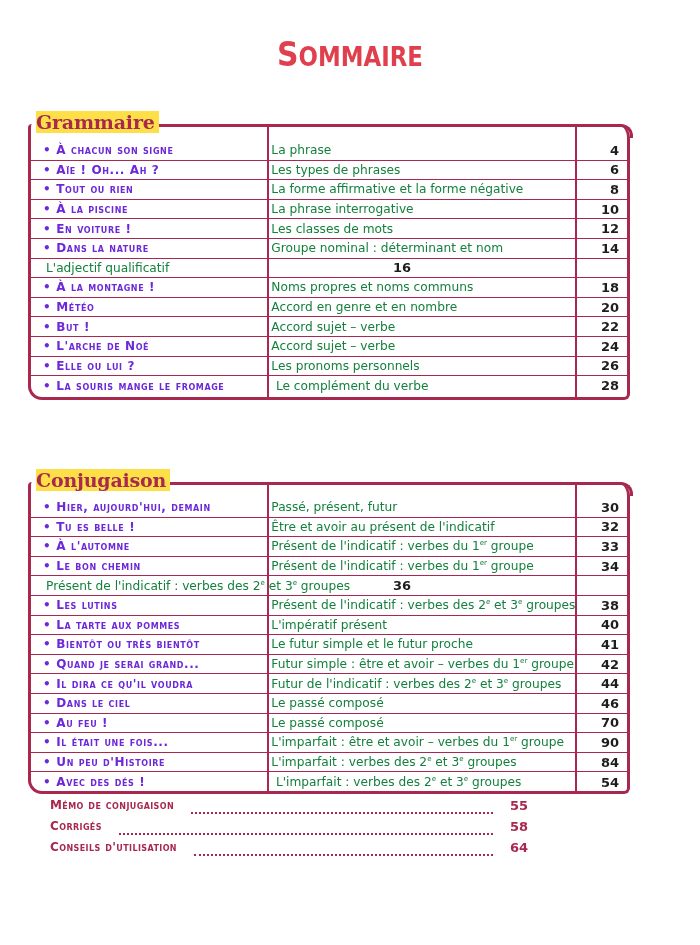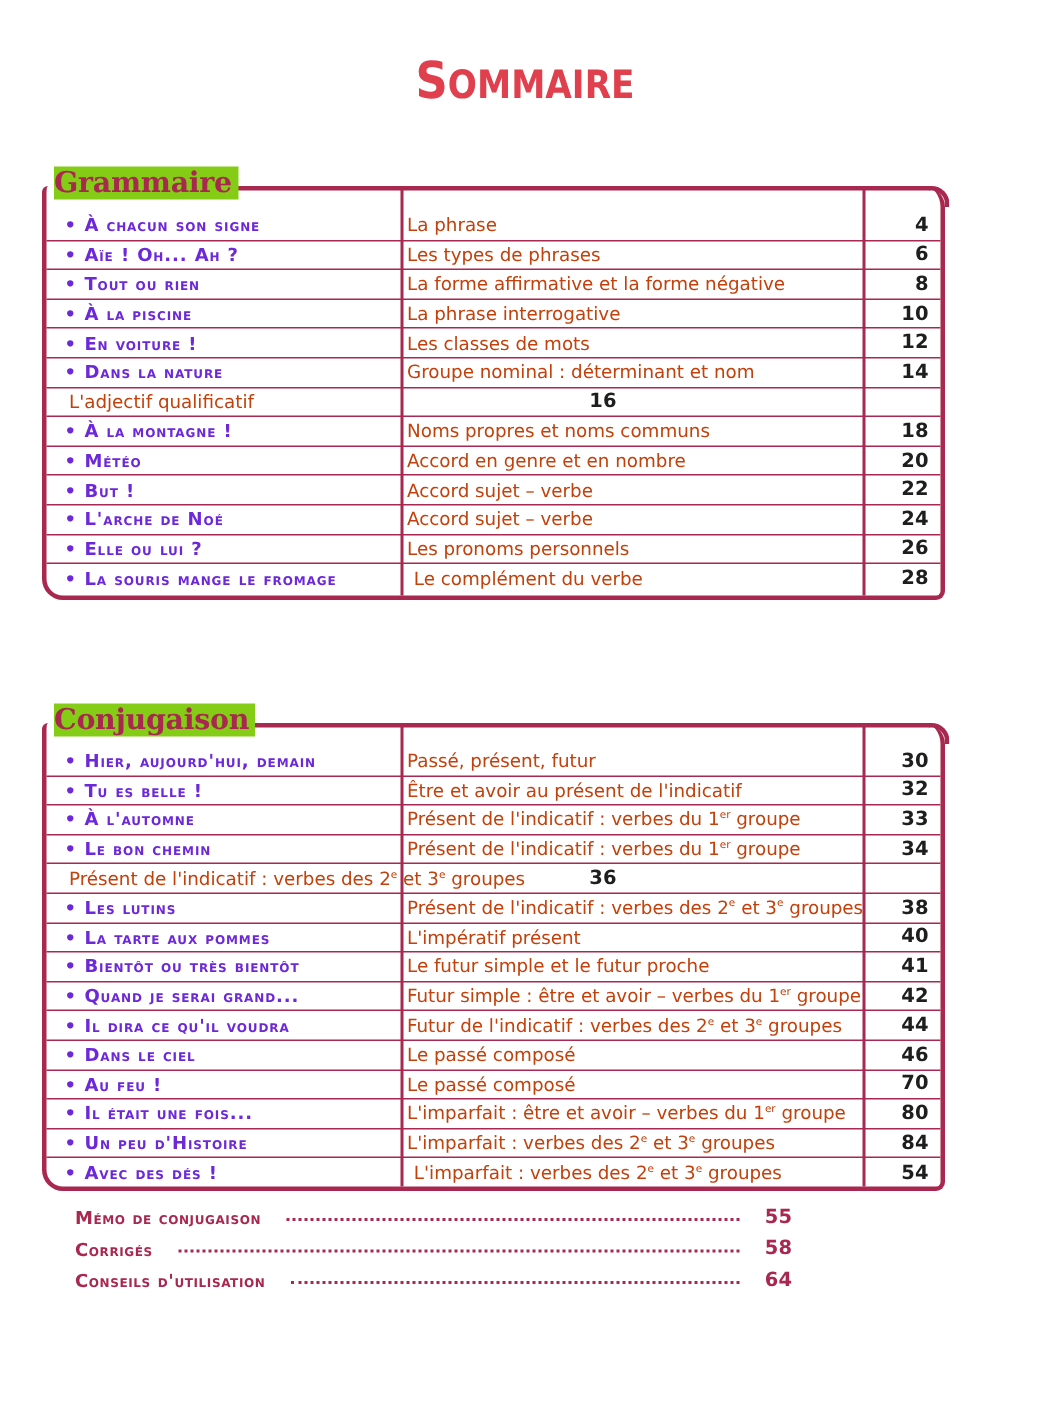--- a/index.html
+++ b/index.html
@@ -22,43 +22,43 @@
   }
   .frame-top {
     position: absolute; top: 0; height: 3px; background: #a8284f; right: 10px;
   }
   .frame-corner {
     position: absolute; right: -3px; top: 0; width: 14px; height: 14px;
     border-top: 3px solid #a8284f; border-right: 3px solid #a8284f; border-top-right-radius: 12px;
   }
   .section-heading {
     position: absolute; top: -13px; left: 8px; font-family: "DejaVu Serif", serif;
-    font-weight: bold; color: #a8284f; font-size: 19px; background: #84cc16; padding-right: 4px;
+    font-weight: bold; color: #a8284f; font-size: 19px; background: #fde047; padding-right: 4px;
     letter-spacing: -0.2px;
   }
   .col-divider { position: absolute; width: 1.5px; background: #a8284f; top: 0; bottom: 3px; }
 
   .rows { position: absolute; left: 3px; right: 3px; }
   .row {
     display: flex; height: 19.6px; align-items: center; border-bottom: 1.5px solid #a8284f;
     font-size: 12px;
   }
   .row:last-child { border-bottom: none; gap: 19px; }
   .cell-title {
     width: 236px; padding-left: 12px; font-weight: bold; font-variant: small-caps;
     font-size: 12px; letter-spacing: 0.6px; white-space: nowrap; color: #6d28d9;
   }
   .cell-title .bullet { margin-right: 5px; }
-  .cell-topic { width: 336px; padding-left: 15px; white-space: nowrap; font-size: 12.2px; color: #c2410c; }
+  .cell-topic { width: 336px; padding-left: 15px; white-space: nowrap; font-size: 12.2px; color: #15803d; }
   .cell-page { width: 52px; text-align: right; padding-right: 8px; font-weight: bold; font-size: 13px; }
   sup { font-size: 7px; vertical-align: 5px; line-height: 0; }
 
   .extras { position: absolute; left: 50px; top: 798px; width: 478px; }
   .extra-row {
-    display: flex; align-items: flex-end; height: 21px; color: #a8284f; font-weight: bold; gap: 14px;
+    display: flex; align-items: flex-start; height: 21px; color: #a8284f; font-weight: bold; gap: 14px;
   }
   .extra-label { font-variant: small-caps; font-size: 12px; letter-spacing: 0.4px; white-space: nowrap; }
   .extra-dots {
     flex: 1; margin: 0 3px; border-bottom: 2px dotted #a8284f; height: 1px; align-self: center; margin-top: 8px;
   }
   .extra-page { font-size: 13px; }
 </style>
 </head>
 <body>
 
@@ -226,21 +226,21 @@
 
   <div class="row">
     <div class="cell-title"><span class="bullet">•</span><span class="t">Au feu !</span></div>
     <div class="cell-topic">Le passé composé</div>
     <div class="cell-page">70</div>
   </div>
 
   <div class="row">
     <div class="cell-title"><span class="bullet">•</span><span class="t">Il était une fois...</span></div>
     <div class="cell-topic">L'imparfait : être et avoir – verbes du 1<sup>er</sup> groupe</div>
-    <div class="cell-page">80</div>
+    <div class="cell-page">90</div>
   </div>
 
   <div class="row">
     <div class="cell-title"><span class="bullet">•</span><span class="t">Un peu d'Histoire</span></div>
     <div class="cell-topic">L'imparfait : verbes des 2<sup>e</sup> et 3<sup>e</sup> groupes</div>
     <div class="cell-page">84</div>
   </div>
 
   <div class="row">
     <div class="cell-title"><span class="bullet">•</span><span class="t">Avec des dés !</span></div>

